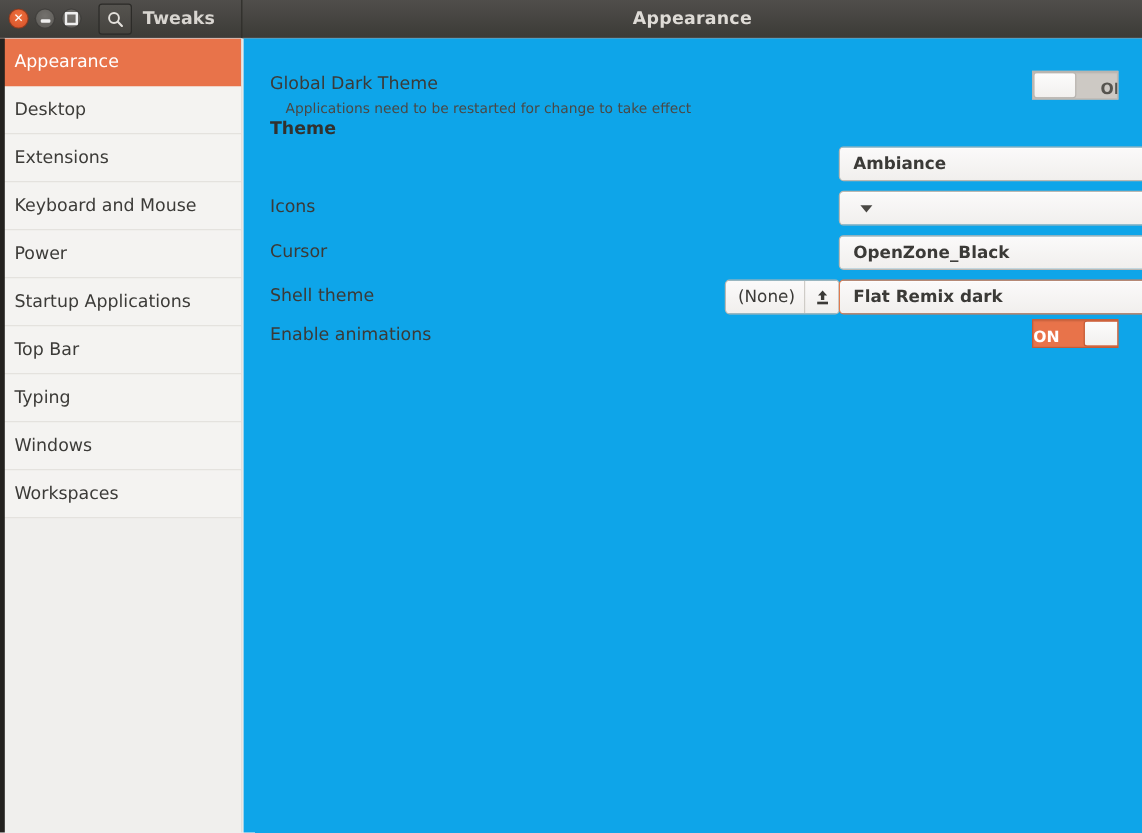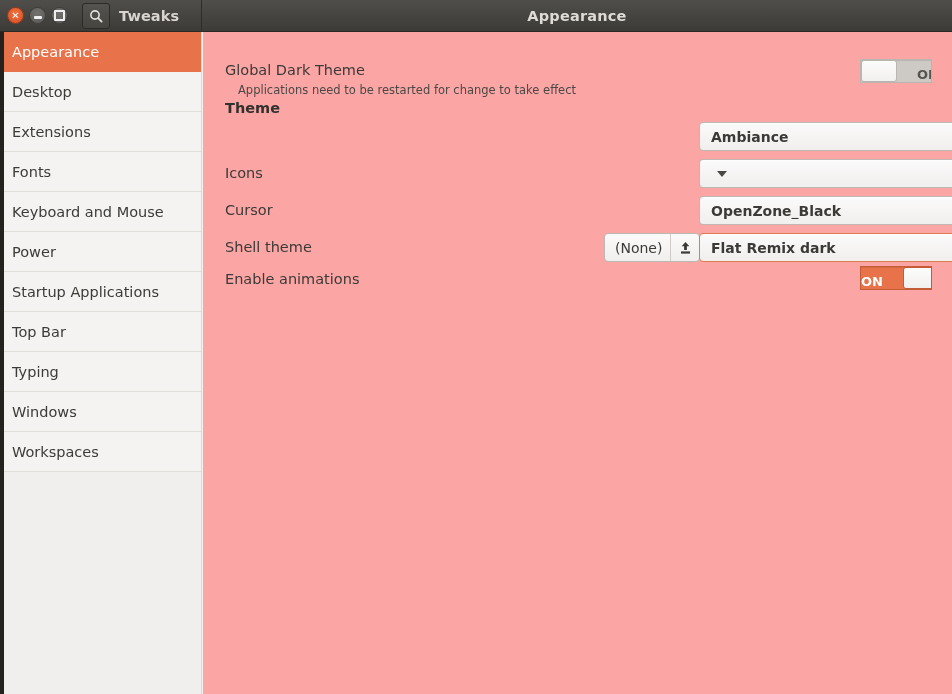--- a/index.html
+++ b/index.html
@@ -155,21 +155,21 @@
     height: 212px;
   }
 
   
   .content {
     position: absolute;
     top: 32px;
     left: 203px;
     width: 749px;
     height: 662px;
-    background: #fca5a5;
+    background: #0ea5e9;
     box-sizing: border-box;
   }
   .row {
     position: absolute;
     left: 0;
     width: 749px;
     display: flex;
     align-items: center;
     box-sizing: border-box;
   }
@@ -322,23 +322,20 @@
     <div class="side-item selected">
       <span>Appearance</span>
     </div>
     <div class="side-item">
       <span>Desktop</span>
     </div>
     <div class="side-item">
       <span>Extensions</span>
     </div>
     <div class="side-item">
-      <span>Fonts</span>
-    </div>
-    <div class="side-item">
       <span>Keyboard and Mouse</span>
     </div>
     <div class="side-item">
       <span>Power</span>
     </div>
     <div class="side-item">
       <span>Startup Applications</span>
     </div>
     <div class="side-item">
       <span>Top Bar</span>

